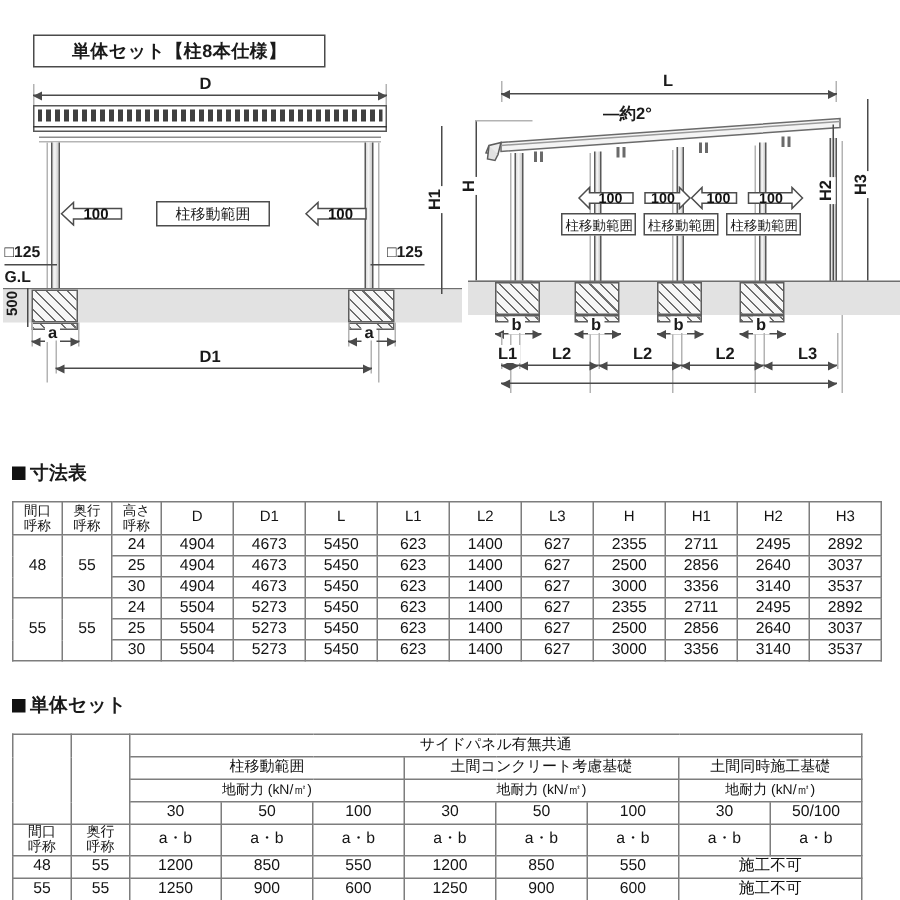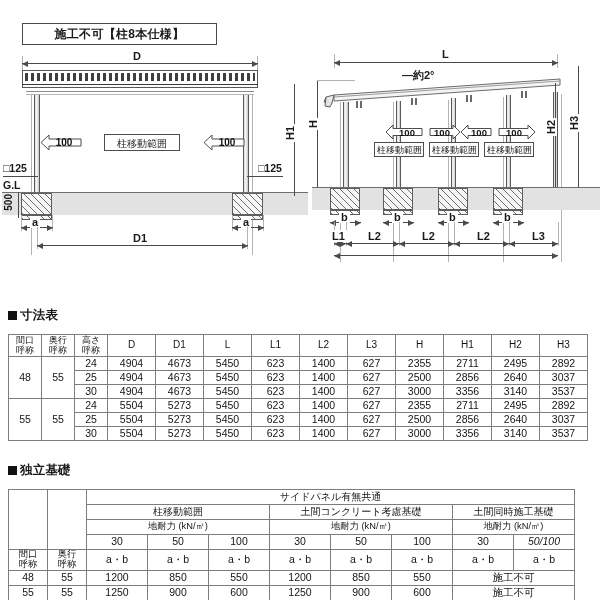--- a/index.html
+++ b/index.html
@@ -123,21 +123,21 @@
 
   #found-table{left:8px;top:489px;}
   #found-table td{height:14px;font-size:10.5px;}
   #found-table .small{font-size:9.3px;line-height:1.06;margin-top:18px;}
   #found-table .hdr{font-size:10px;}
 </style>
 </head>
 <body>
 
 <div id="title-box" class="abs">
-  <span>施工不可【柱8本仕様】</span>
+  <span>単体セット【柱8本仕様】</span>
 </div>
 
 <div class="abs" id="left-drawing" style="left:0;top:46px;width:310px;height:240px;">
 
   <div class="ext" style="left:22px;top:10px;height:14px;"></div>
   <div class="ext" style="left:257px;top:10px;height:14px;"></div>
   <div class="dimline" style="left:22px;top:17px;width:236px;"></div>
   <div class="dimlabel" style="left:131px;top:4px;">D</div>
 
   <div class="roofstrip" style="left:22px;top:24px;width:236px;height:18px;"></div>
@@ -425,21 +425,21 @@
         <td>627</td>
         <td>3000</td>
         <td>3356</td>
         <td>3140</td>
         <td>3537</td>
       </tr>
     </tbody>
 </table>
 
 <div class="secthead" style="left:8px;top:462px;">
-  <span class="sq"></span><span>独立基礎</span>
+  <span class="sq"></span><span>単体セット</span>
 </div>
 
 <table id="found-table">
   <tbody id="found-table-body">
       <tr>
         <td rowspan="4" style="width: 38px;"></td>
         <td rowspan="4" style="width: 38px;"></td>
         <td colspan="8" class="hdr">サイドパネル有無共通</td>
       </tr>
       <tr>
@@ -453,21 +453,21 @@
         <td colspan="2" class="small">地耐力 (kN/㎡)</td>
       </tr>
       <tr>
         <td style="width: 60px;">30</td>
         <td style="width: 60px;">50</td>
         <td style="width: 60px;">100</td>
         <td style="width: 60px;">30</td>
         <td style="width: 60px;">50</td>
         <td style="width: 60px;">100</td>
         <td style="width: 60px;">30</td>
-        <td style="width: 60px; font-style: italic;">50/100</td>
+        <td style="width: 60px;">50/100</td>
       </tr>
       <tr>
         <td class="small">
           <div>間口</div>
           <div>呼称</div>
         </td>
         <td class="small">
           <div>奥行</div>
           <div>呼称</div>
         </td>

